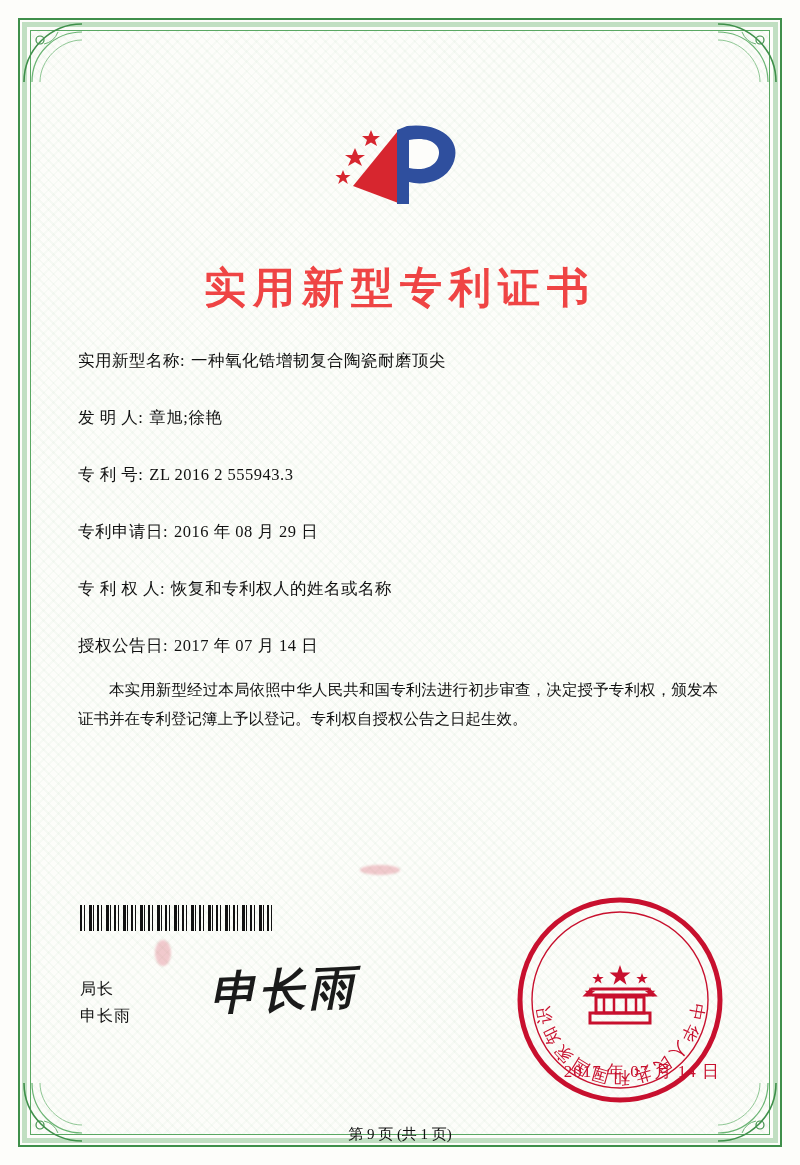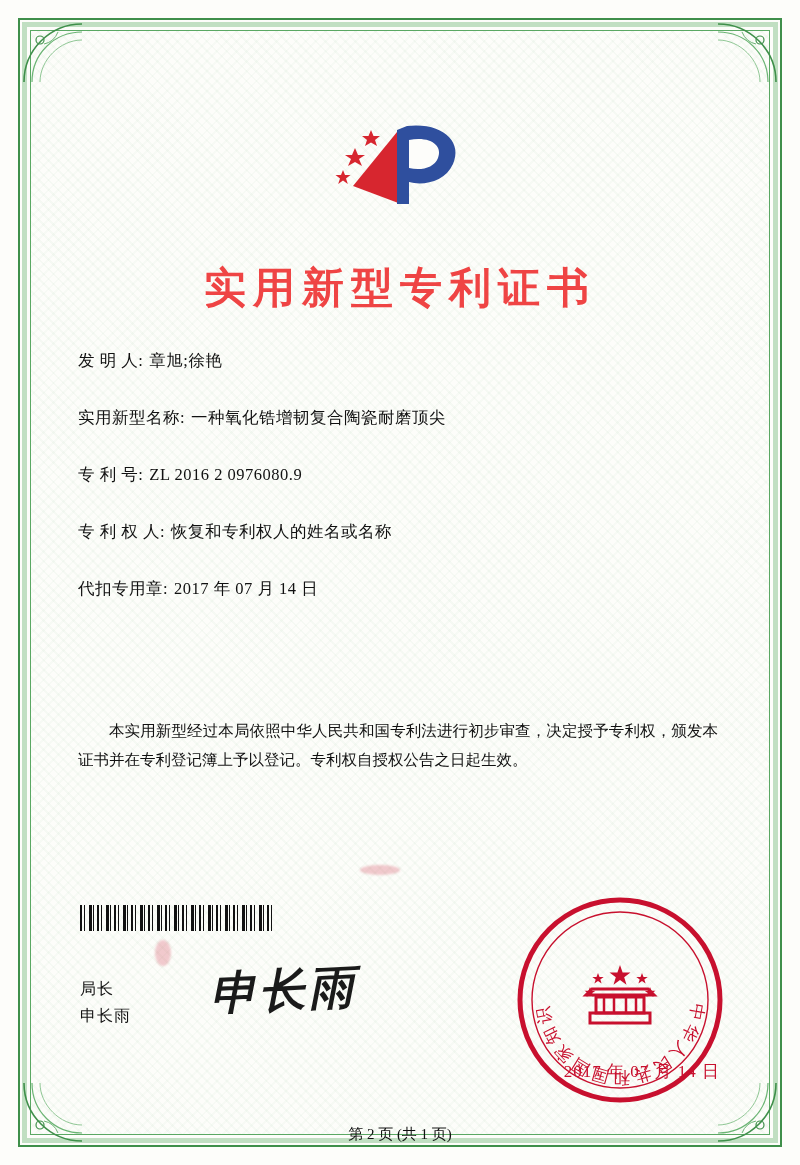--- a/index.html
+++ b/index.html
@@ -144,21 +144,21 @@
     letter-spacing: 0.5px;
   }
   .field-value {
     margin-left: 6px;
     letter-spacing: 0.5px;
   }
 
   .paragraphs {
     position: absolute;
     left: 18px;
-    top: 657px;
+    top: 616px;
     width: 640px;
     font-size: 15.5px;
     line-height: 1.85;
     color: #111;
     text-align: justify;
   }
   .paragraphs p {
     margin: 0 0 2px 0;
     text-indent: 2em;
   }
@@ -303,37 +303,41 @@
           <polygon points="8,62 10,67 15.5,67 11,70.5 12.8,76 8,72.6 3.2,76 5,70.5 0.5,67 6,67"></polygon>
         </g>
       </svg>
     </div>
 
 
     <div class="title">实用新型专利证书</div>
 
     <div class="fields">
       <div class="field-row">
+        <span class="field-label">实用新型名称:</span>
+        <span class="field-value">一种氧化锆增韧复合陶瓷耐磨顶尖</span>
+      </div>
+      <div class="field-row">
         <span class="field-label">发  明  人:</span>
         <span class="field-value">章旭;徐艳</span>
       </div>
       <div class="field-row">
-        <span class="field-label">实用新型名称:</span>
-        <span class="field-value">一种氧化锆增韧复合陶瓷耐磨顶尖</span>
-      </div>
-      <div class="field-row">
         <span class="field-label">专  利  号:</span>
-        <span class="field-value">ZL 2016 2 0976080.9</span>
+        <span class="field-value">ZL 2016 2 555943.3</span>
+      </div>
+      <div class="field-row">
+        <span class="field-label">专利申请日:</span>
+        <span class="field-value">2016 年 08 月 29 日</span>
       </div>
       <div class="field-row">
         <span class="field-label">专  利  权  人:</span>
         <span class="field-value">恢复和专利权人的姓名或名称</span>
       </div>
       <div class="field-row">
-        <span class="field-label">代扣专用章:</span>
+        <span class="field-label">授权公告日:</span>
         <span class="field-value">2017 年 07 月 14 日</span>
       </div>
     </div>
 
     <div class="paragraphs">
       <p>本实用新型经过本局依照中华人民共和国专利法进行初步审查，决定授予专利权，颁发本证书并在专利登记簿上予以登记。专利权自授权公告之日起生效。</p>
     </div>
 
     <div class="smudge" style="left:300px; top:805px; width:40px; height:10px;"></div>
     <div class="smudge" style="left:95px; top:880px; width:16px; height:26px;"></div>
@@ -376,15 +380,15 @@
           <path id="sealArc" d="M105,105 m-72,0 a72,72 0 1,1 144,0" transform="rotate(175 105 105)"></path>
         </defs>
         <text fill="#c8102e" font-size="17" font-family="DejaVu Sans, sans-serif" letter-spacing="3">
           <textPath href="#sealArc" startOffset="4%">中华人民共和国国家知识产权局</textPath>
         </text>
       </svg>
     </div>
 
     <div class="seal-date">2017 年 07 月 14 日</div>
 
-    <div class="footer">第 2 页 (共 1 页)</div>
+    <div class="footer">第 9 页 (共 1 页)</div>
   </div>
 </div>
 
 </body></html>

